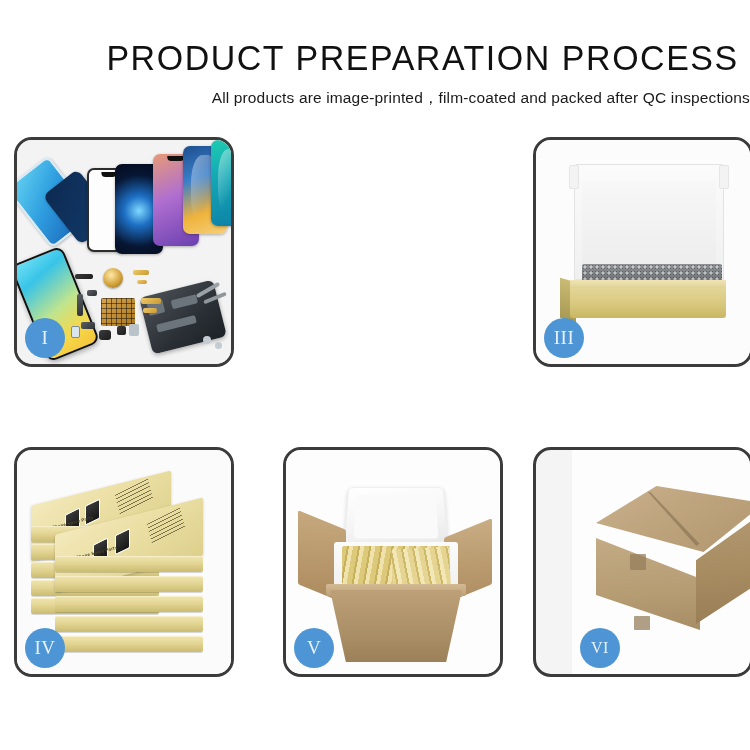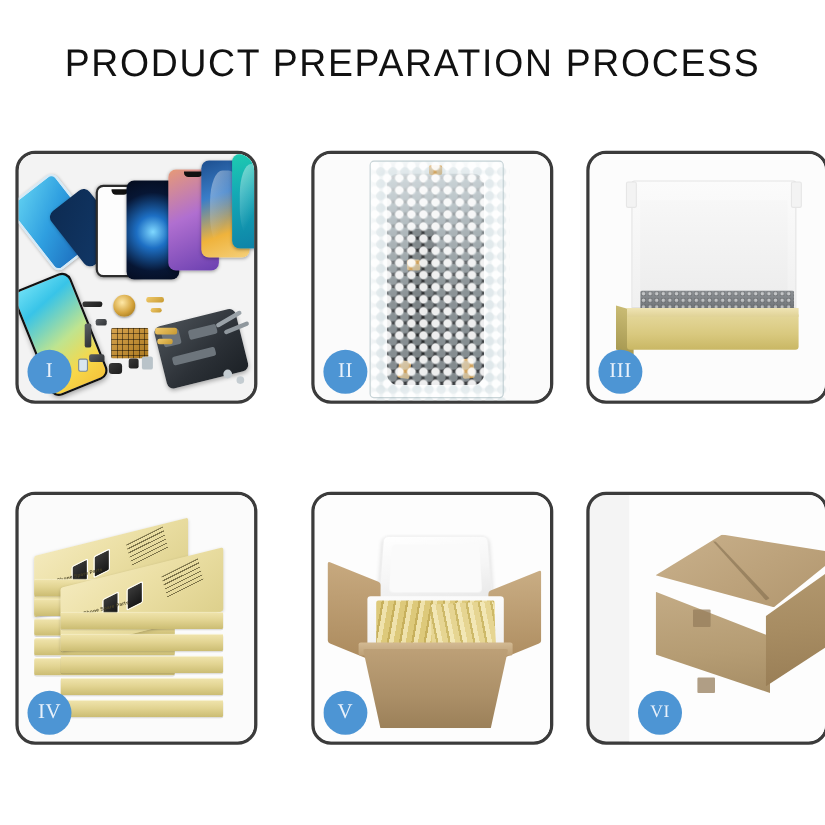--- a/index.html
+++ b/index.html
@@ -5,21 +5,21 @@
   * { box-sizing: border-box; margin: 0; padding: 0; }
   html, body {
     width: 750px; height: 750px;
     background: #ffffff;
     font-family: "Liberation Sans", sans-serif;
     overflow: hidden;
   }
   .page { position: relative; width: 750px; height: 750px; background: #fff; }
 
   
-  .header { position: absolute; left: 0; top: 38px; width: 750px; text-align: center; }
+  .header { position: absolute; left: 0; top: 38px; width: 750px; text-align: right; }
   .title {
     font-size: 35px; font-weight: 500; color: #111;
     letter-spacing: 1.6px; line-height: 40px;
     font-family: "Liberation Sans", sans-serif;
     transform: scaleX(0.97); transform-origin: center;
     white-space: nowrap;
   }
   .subtitle {
     margin-top: 10px; font-size: 15.5px; color: #1a1a1a;
     letter-spacing: 0.15px; line-height: 20px; white-space: nowrap;
@@ -208,20 +208,21 @@
           clip-path: polygon(0% 46%, 100% 0%, 100% 58%, 0% 100%); }
   .c-tape { position:absolute; background: rgba(150,126,92,.75); border-radius:1px; }
 </style>
 </head>
 <body>
 
 <div class="page">
 
   <div class="header">
     <div class="title">PRODUCT PREPARATION PROCESS</div>
+    <div class="subtitle">All products are image-printed，film-coated and packed after QC inspections</div>
   </div>
 
   <div class="grid">
 
     <div class="panel r0 c0">
       <div class="scene p1">
         <div class="ph ph-a"></div>
         <div class="ph ph-a2"></div>
         <div class="ph ph-b">
             <span class="ph-notch"></span>
@@ -263,36 +264,20 @@
         <div class="chip" style="left:178px;top:148px;width:26px;height:4px;background:#9aa2a8;transform:rotate(-30deg);"></div>
         <div class="chip" style="left:186px;top:156px;width:24px;height:4px;background:#8f979d;transform:rotate(-22deg);"></div>
         <div class="chip" style="left:186px;top:196px;width:8px;height:8px;background:#c4ccd1;border-radius:50%;"></div>
         <div class="chip" style="left:198px;top:202px;width:7px;height:7px;background:#c4ccd1;border-radius:50%;"></div>
         <div class="badge">
             <span>I</span>
           </div>
       </div>
     </div>
 
-    <div class="panel r0 c1">
-      <div class="scene p2">
-        <div class="bw-bag"></div>
-        <div class="bw-item"></div>
-        <div class="bw-tab" style="left:104px;top:10px;width:12px;height:9px;"></div>
-        <div class="bw-tab" style="left:84px;top:96px;width:12px;height:10px;"></div>
-        <div class="bw-tab" style="left:76px;top:188px;width:11px;height:16px;transform:rotate(8deg);"></div>
-        <div class="bw-tab" style="left:134px;top:186px;width:11px;height:18px;transform:rotate(-6deg);"></div>
-        <div class="bubbles"></div>
-        <div class="bubbles2"></div>
-        <div class="bag-seal"></div>
-        <div class="badge">
-            <span>II</span>
-          </div>
-      </div>
-    </div>
 
     <div class="panel r0 c2">
       <div class="scene p3">
         <div class="bx3-lid"></div>
         <div class="bx3-inner"></div>
         <div class="bx3-foam"></div>
         <div class="bx3-side"></div>
         <div class="bx3-base"></div>
         <div class="badge">
             <span class="badge-n">III</span>

